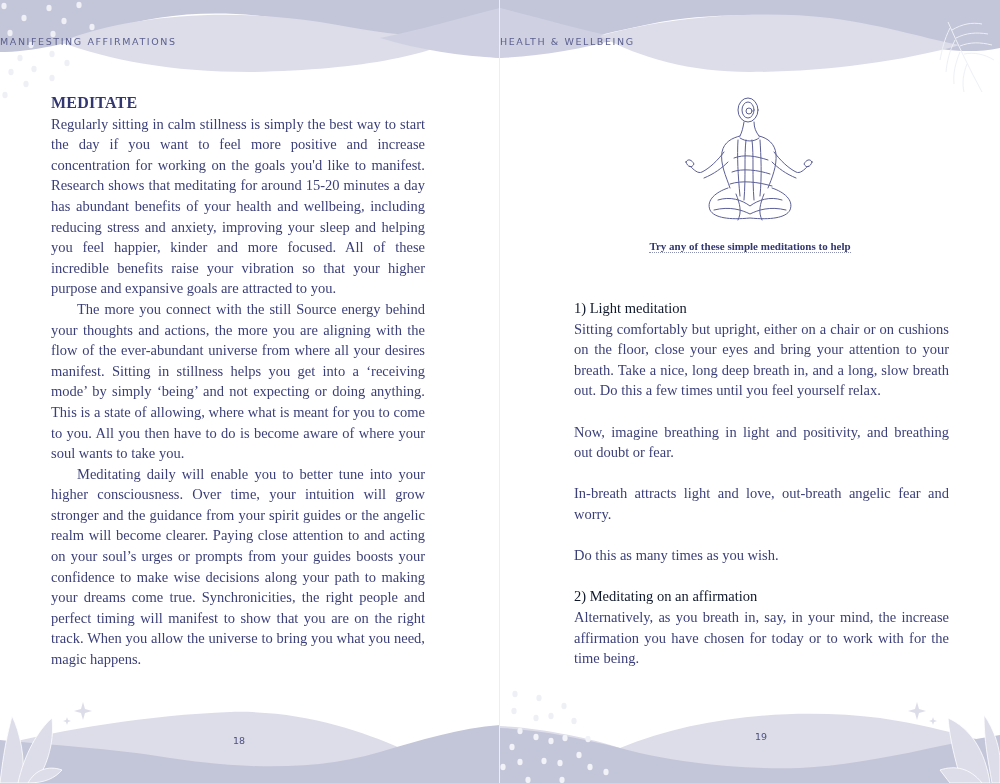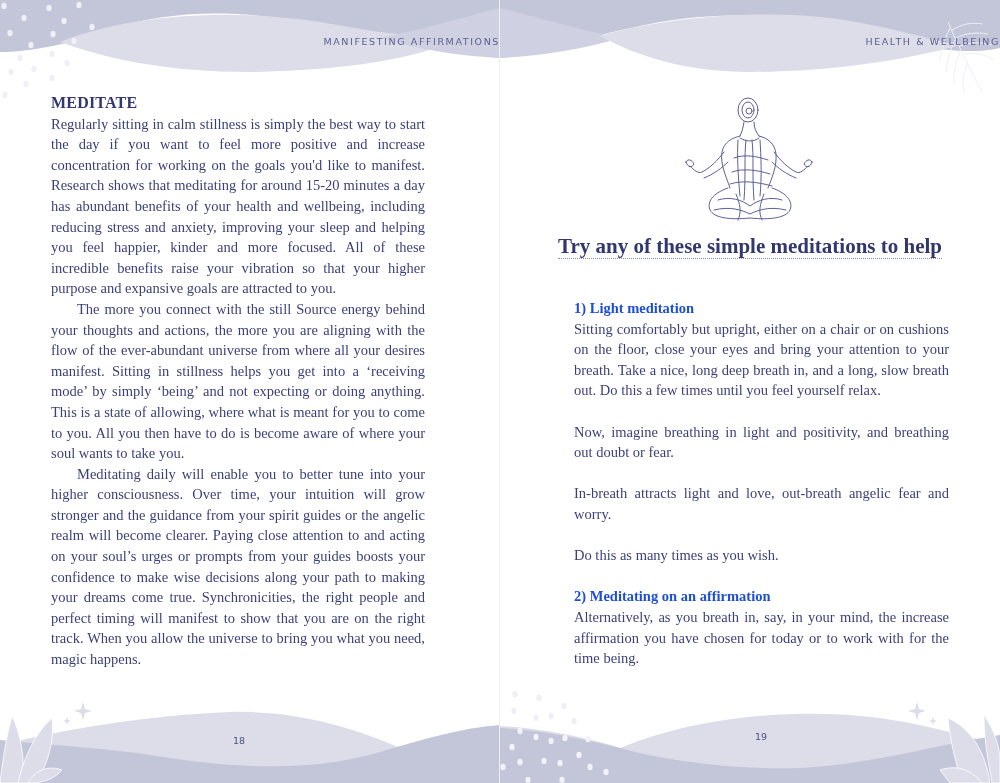--- a/index.html
+++ b/index.html
@@ -10,21 +10,21 @@
       color: #3b3f78;
     }
     .spread { position: absolute; inset: 0; }
     .page { position: absolute; top: 0; width: 500px; height: 783px; overflow: hidden; }
     .page.left { left: 0; }
     .page.right { left: 500px; }
     .deco { position: absolute; left: 0; top: 0; }
     .spine { position: absolute; left: 499px; top: 0; width: 1px; height: 783px; background: #eceef4; }
 
     .running-head {
-      position: absolute; top: 36px; width: 500px; text-align: right;
+      position: absolute; top: 36px; width: 500px; text-align: left;
       font-family: "DejaVu Sans", "Liberation Sans", sans-serif;
       font-size: 9.5px; letter-spacing: 1.6px; color: #5b5f8e;
     }
     .folio {
       position: absolute; width: 500px; text-align: center;
       font-family: "DejaVu Sans", "Liberation Sans", sans-serif;
       font-size: 9.5px; color: #4d5180;
     }
     .left .folio { top: 735px; left: -11px; }
     .right .folio { top: 731px; left: 11px; }
@@ -32,27 +32,27 @@
     .body-text {
       font-size: 14.5px; line-height: 20.6px; text-align: justify;
       color: #3b3f78;
     }
     .body-text p { margin: 0; }
     .left .content { position: absolute; left: 51px; top: 93px; width: 374px; }
     .heading-caps { font-weight: bold; font-size: 16px; letter-spacing: 0.2px; color: #33376f; }
     .indent { text-indent: 26px; }
 
     .right .content { position: absolute; left: 74px; top: 298px; width: 375px; }
-    .sub-heading { font-weight: bold; color: #1d4ed8; }
+    .sub-heading { font-weight: normal; color: #0f172a; }
     .gap { height: 20.6px; }
 
     .figure { position: absolute; left: 180px; top: 96px; width: 140px; height: 130px; }
     .callout {
       position: absolute; left: 40px; top: 236px; width: 420px; text-align: center;
-      font-weight: bold; font-size: 21px; line-height: 21px; color: #33376f;
+      font-weight: bold; font-size: 11px; line-height: 21px; color: #33376f;
     }
     .callout span {
       border-bottom: 1.5px dotted #8c90b5; padding-bottom: 0px;
     }
   </style>
 </head>
 <body>
 
 <div class="spread">
 

